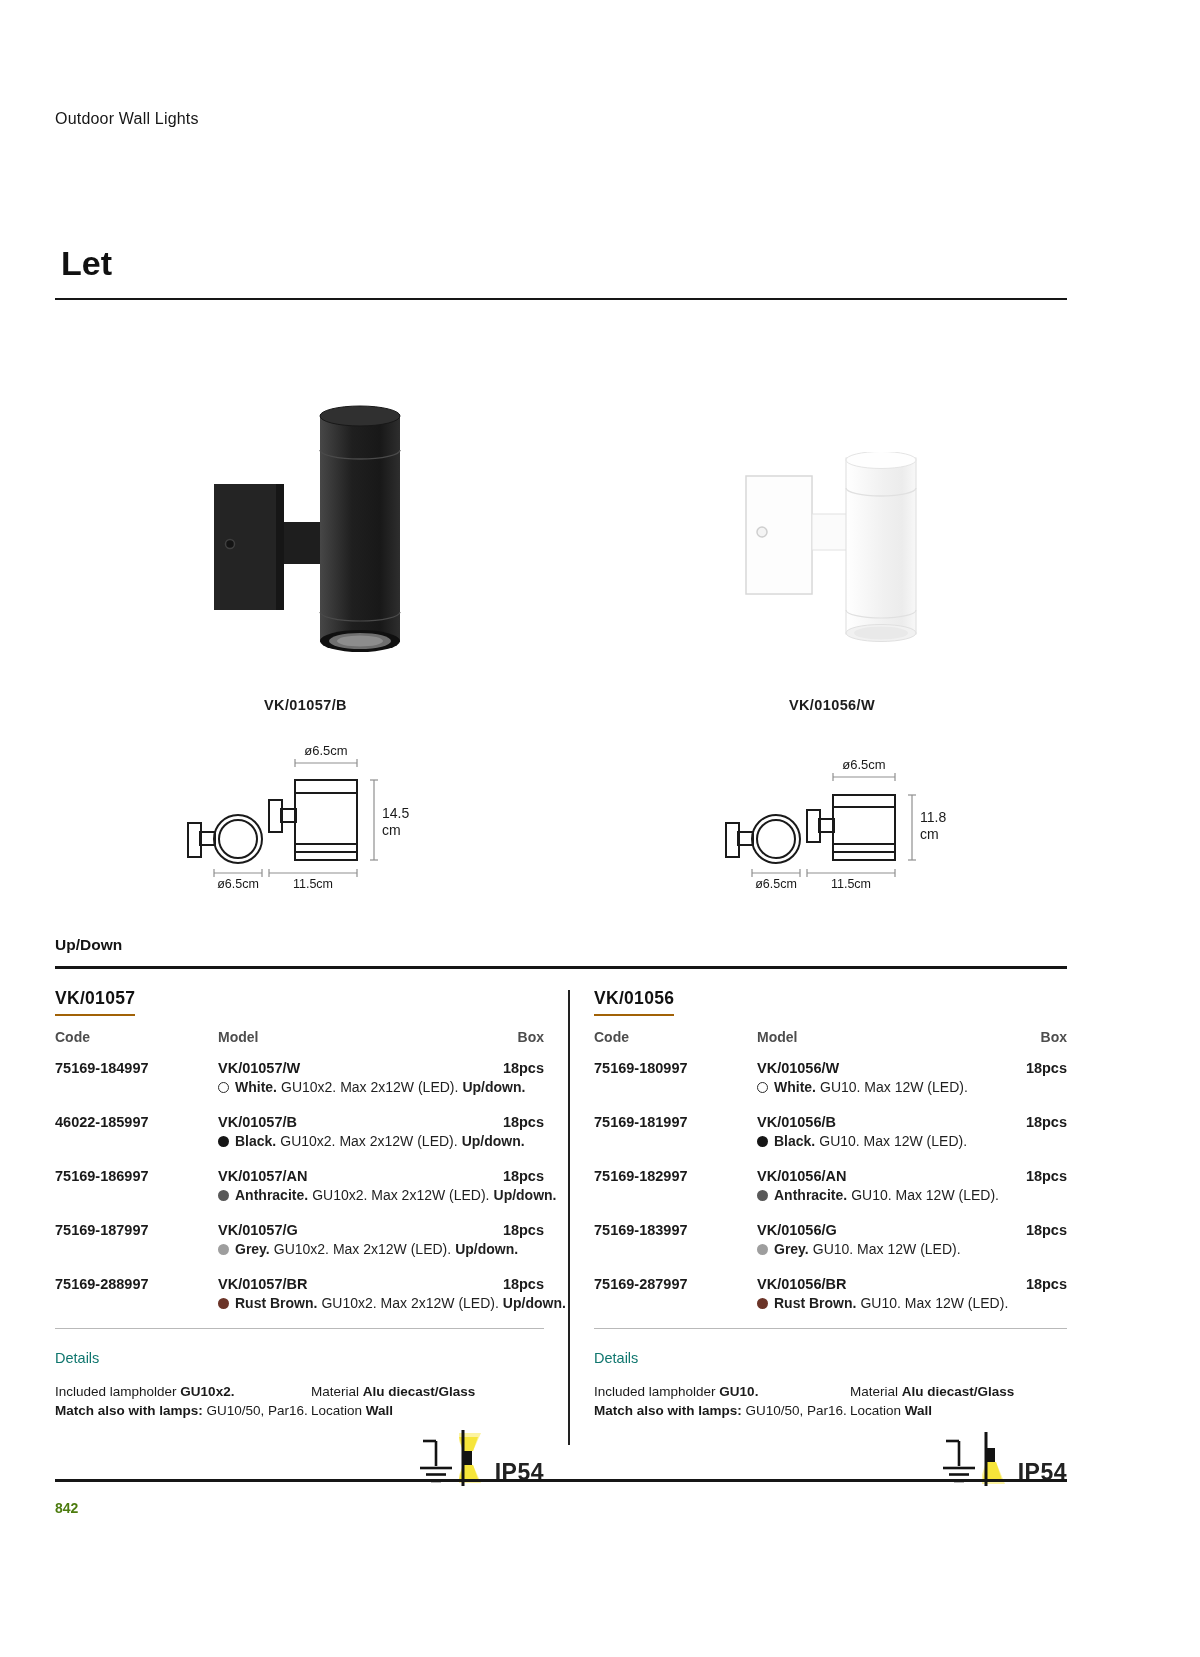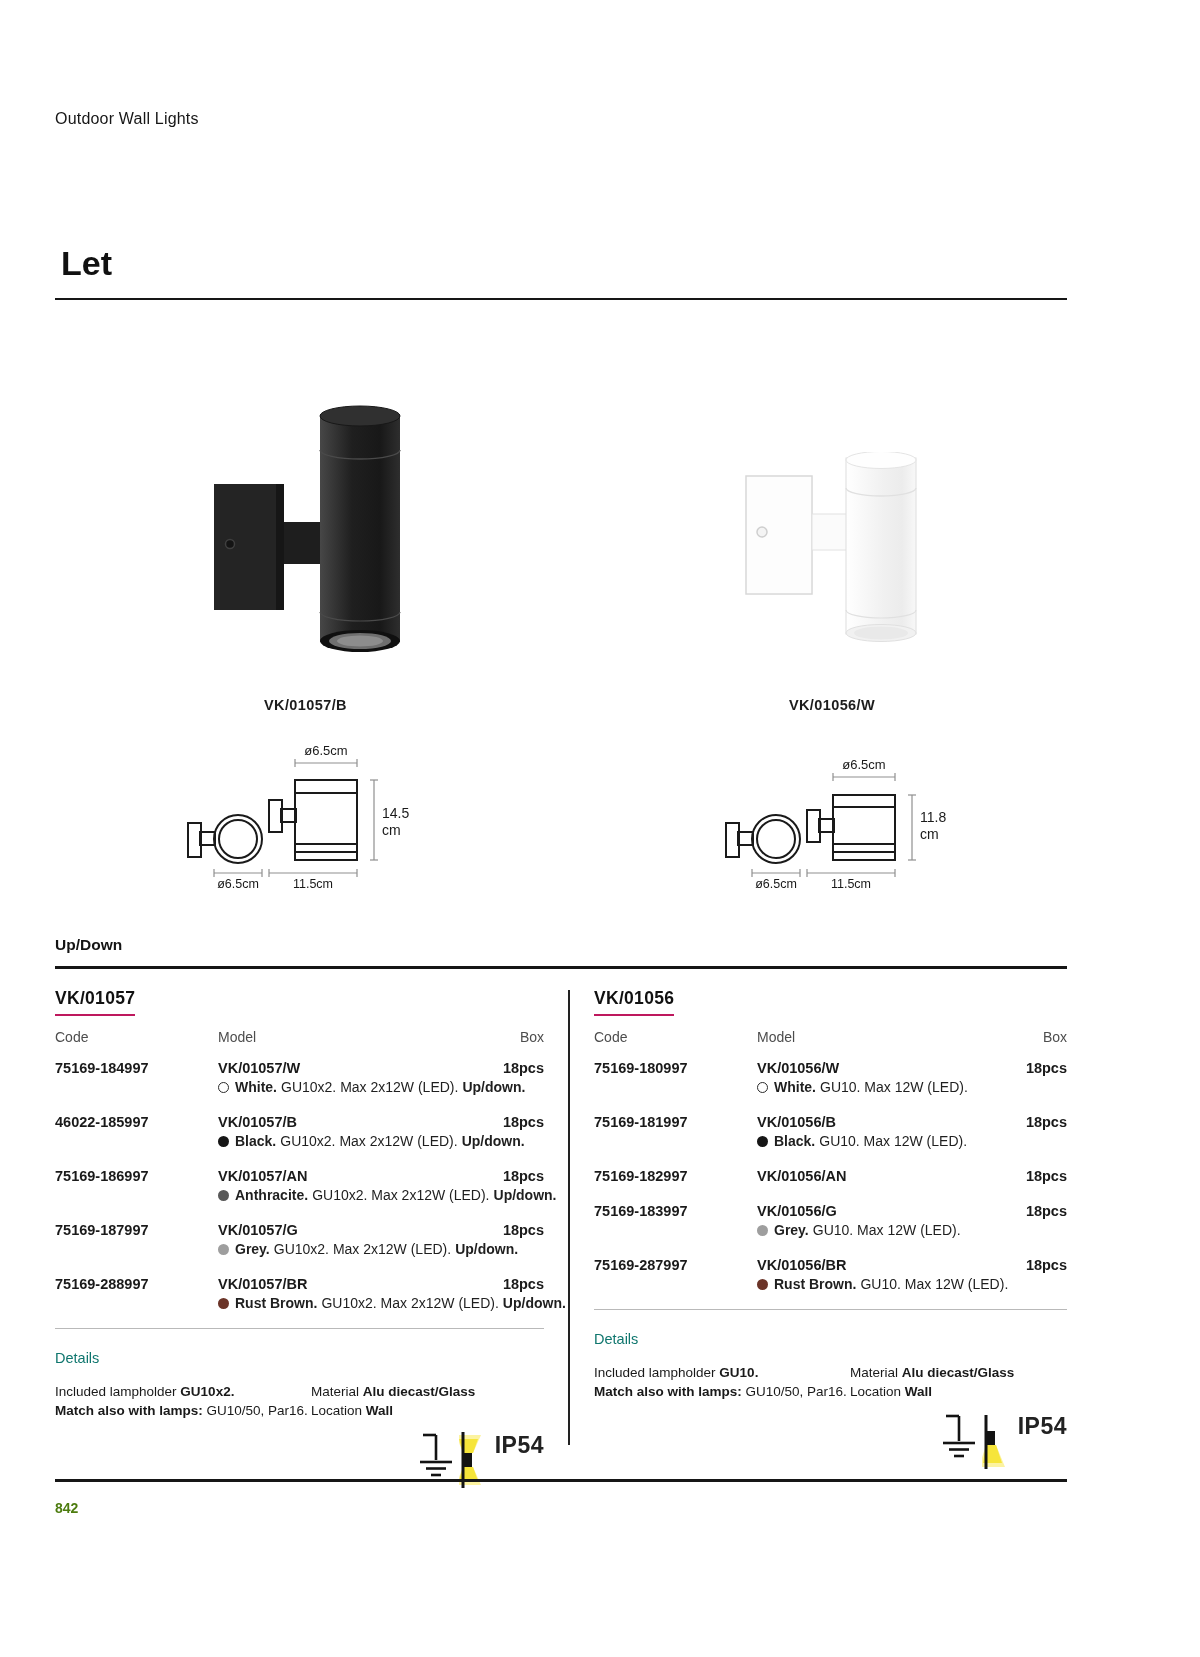--- a/index.html
+++ b/index.html
@@ -21,41 +21,41 @@
   .cap-right { left:742px; width:180px; }
   .diagram { position:absolute; top:736px; }
 
   .updown-label { position:absolute; left:55px; top:936px; font-size:15.5px; font-weight:700; color:#141414; }
   .col-divider { position:absolute; left:568px; top:990px; width:2px; height:455px; background:#222; }
 
   .product-col { position:absolute; top:988px; }
   .col-left { left:55px; width:489px; }
   .col-right { left:594px; width:473px; }
 
-  .col-title { display:inline-block; font-size:17.5px; font-weight:700; color:#111; border-bottom:2px solid #be185d; padding-bottom:5px; letter-spacing:.3px; }
-  .thead, .trow-top { display:grid; grid-template-columns:163px 1fr 64px; align-items:baseline; }
+  .col-title { display:inline-block; font-size:17.5px; font-weight:700; color:#111; border-bottom:2px solid #a16207; padding-bottom:5px; letter-spacing:.3px; }
+  .thead, .trow-top { display:grid; grid-template-columns:163px 1fr 64px; align-items:baseline;font-weight:bold; }
   .thead { margin-top:14px; font-size:14px; color:#4d4d4d; line-height:15px; }
   .thead .box-h { text-align:right; }
   .trow { margin-top:16px; }
   .trow:first-child { margin-top:0; }
   .tbody { margin-top:14px; }
   .trow-top { font-size:14.5px; font-weight:700; color:#1a1a1a; line-height:19px; }
   .trow-top .box-c { text-align:right; }
   .trow-desc { display:grid; grid-template-columns:163px 1fr; line-height:19px; }
   .desc-inner { grid-column:2; font-size:14px; color:#1f1f1f; white-space:nowrap; }
   .swatch { display:inline-block; width:11px; height:11px; border-radius:50%; border:1.5px solid transparent; margin-right:6px; vertical-align:-1px; }
   .desc-color { font-weight:700; margin-right:4px; }
   .desc-specs { margin-right:4px; }
   .desc-suffix { font-weight:700; }
 
   .separator { margin-top:15px; height:1px; background:#b9b9b9; }
   .details-label { margin-top:22px; font-size:14.5px; color:#0f766e; line-height:15px; }
   .details-grid { margin-top:16px; display:grid; grid-template-columns:256px 1fr; font-size:13.5px; line-height:19px; color:#1a1a1a; }
   .details-grid b { font-weight:700; }
-  .ip-row { margin-top:12px; display:flex; justify-content:flex-end; align-items:flex-start; gap:6px; height:54px; }
+  .ip-row { margin-top:12px; display:flex; justify-content:flex-end; align-items:flex-end; gap:6px; height:54px; }
   .ip-text { font-size:23px; font-weight:700; color:#222; letter-spacing:.5px; }
 
   .page-number { position:absolute; left:55px; top:1500px; font-size:14px; font-weight:700; color:#4d7c0f; }
 
   svg text { font-family:"Liberation Sans", sans-serif; fill:#1a1a1a; }
   .dim-shape { stroke:#1a1a1a; stroke-width:2; fill:none; }
   .dim-ext { stroke:#8f8f8f; stroke-width:1.2; fill:none; }
   .dim-label { font-size:13px; }
   .dim-label-sm { font-size:12.5px; }
   .dim-h-label { font-size:14px; }
@@ -308,20 +308,23 @@
             <div class="desc-inner"><span class="swatch" style="background: rgb(22, 22, 22);"></span><span class="desc-color">Black.</span><span class="desc-specs">GU10. Max 12W (LED).</span><span class="desc-suffix"></span></div>
           </div>
       </div>
 
       <div class="trow">
         <div class="trow-top">
             <div>75169-182997</div>
             <div>VK/01056/AN</div>
             <div class="box-c">18pcs</div>
           </div>
+        <div class="trow-desc">
+            <div class="desc-inner"><span class="swatch" style="background: rgb(89, 89, 89);"></span><span class="desc-color">Anthracite.</span><span class="desc-specs">GU10. Max 12W (LED).</span><span class="desc-suffix"></span></div>
+          </div>
       </div>
 
       <div class="trow">
         <div class="trow-top">
             <div>75169-183997</div>
             <div>VK/01056/G</div>
             <div class="box-c">18pcs</div>
           </div>
         <div class="trow-desc">
             <div class="desc-inner"><span class="swatch" style="background: rgb(158, 158, 158);"></span><span class="desc-color">Grey.</span><span class="desc-specs">GU10. Max 12W (LED).</span><span class="desc-suffix"></span></div>

